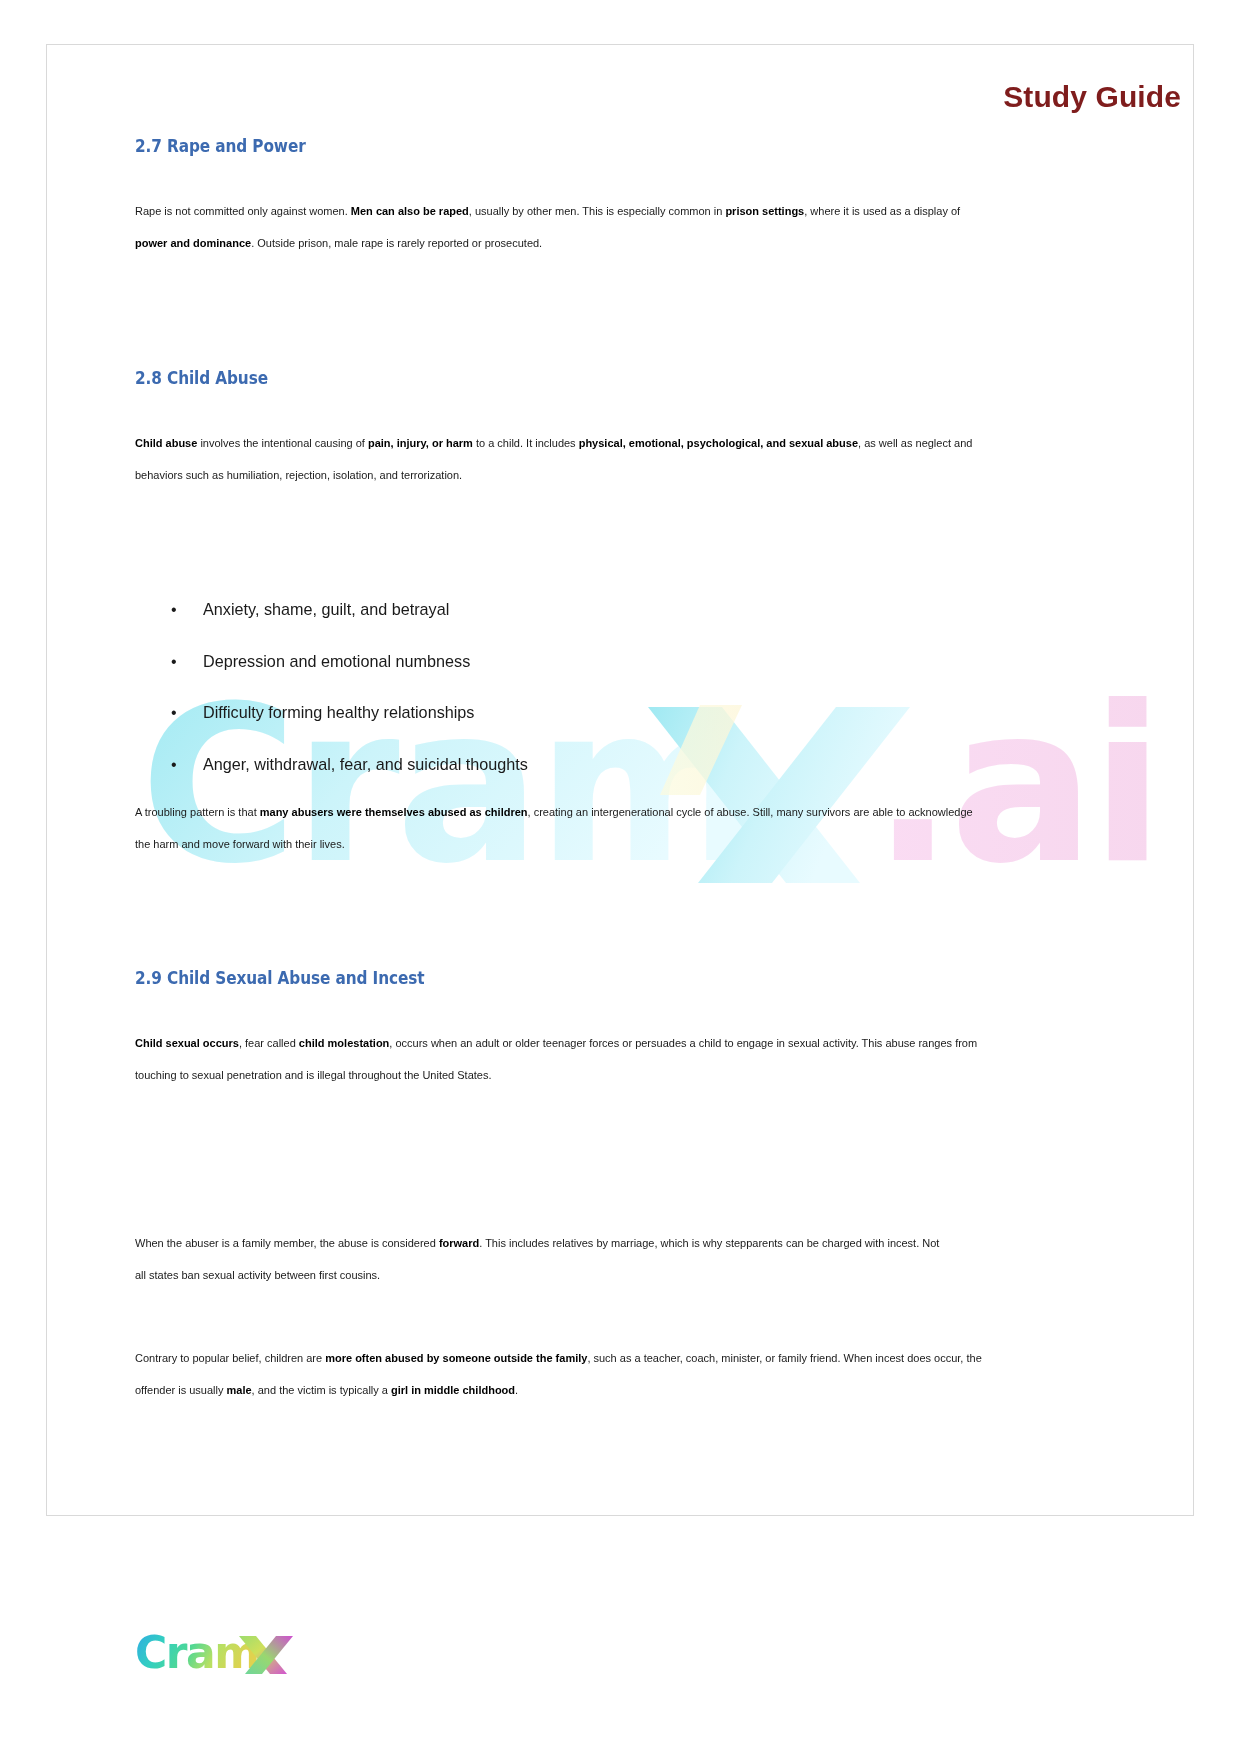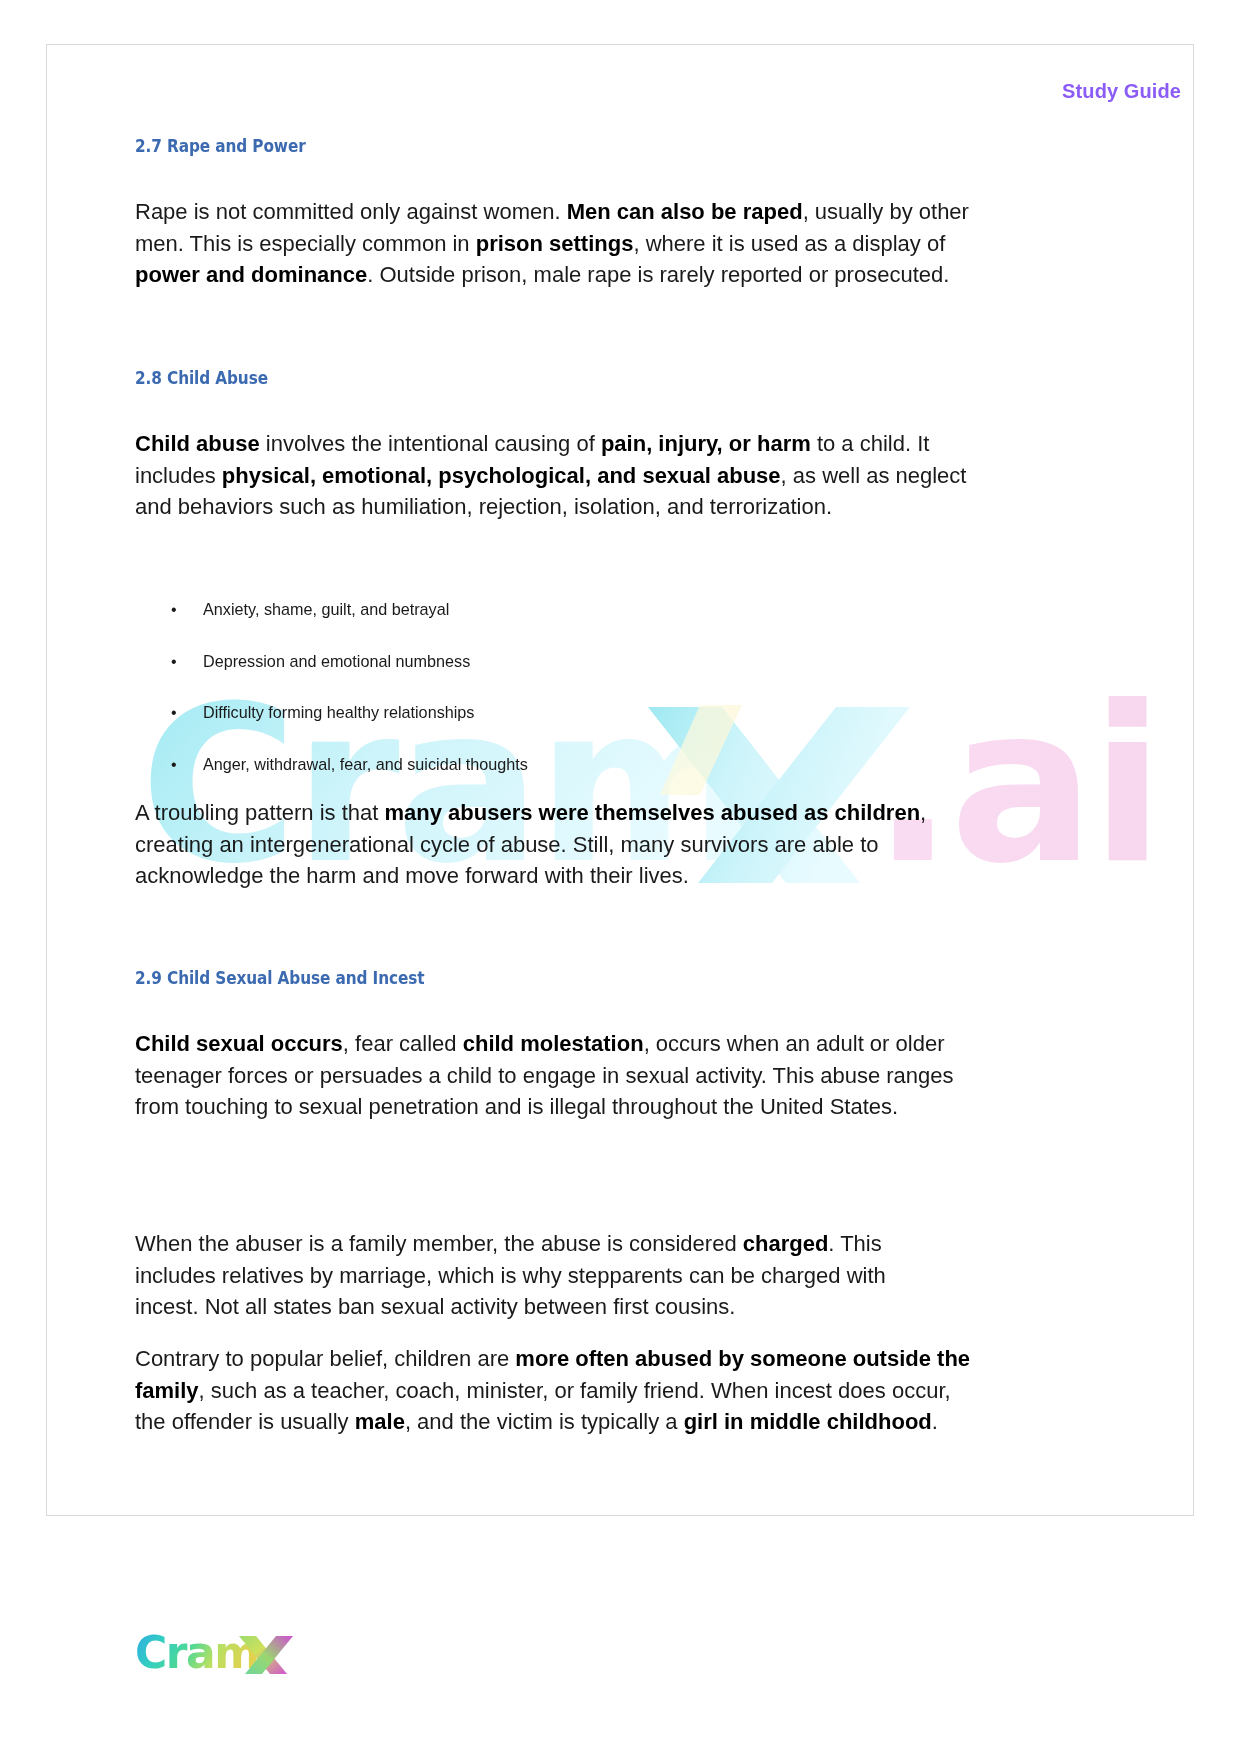--- a/index.html
+++ b/index.html
@@ -45,40 +45,40 @@
     pointer-events: none;
     z-index: 0;
     overflow: visible;
   }
   .watermark svg { display: block; }
 
   .doc-title {
     position: absolute;
     right: 60px;
     top: 80px;
-    font-size: 20px;
+    font-size: 30px;
     font-weight: bold;
-    color: #8b5cf6;
+    color: #7f1d1d;
     letter-spacing: 0.1px;
     z-index: 3;
     font-family: "Liberation Sans", sans-serif;
   }
 
   .section-heading {
     color: #3c6ab0;
     font-size: 17px;
     font-weight: bold;
     font-family: "DejaVu Sans Condensed", "Liberation Sans", sans-serif;
     font-stretch: condensed;
     letter-spacing: -0.1px;
     margin: 0;
   }
 
   p.body {
-    font-size: 22px;
+    font-size: 11px;
     line-height: 31.5px;
     color: #1a1a1a;
     margin: 0;
     font-family: "Liberation Sans", sans-serif;
     text-align: left;
   }
   p.body b { font-weight: bold; color: #000; }
 
   ul.bullets {
     list-style: none;
@@ -203,21 +203,21 @@
 
   <div class="blk" style="top:1028px; width:845px;">
     <p class="body">
       <b>Child sexual occurs</b><span>, fear called </span><b>child molestation</b><span>, occurs when an adult or older teenager forces or persuades a child to engage in sexual activity. This abuse ranges from touching to sexual penetration and is illegal throughout the United States.</span>
     </p>
   </div>
 
 
   <div class="blk" style="top:1228px; width:810px;">
     <p class="body">
-      <span>When the abuser is a family member, the abuse is considered </span><b>charged</b><span>. This includes relatives by marriage, which is why stepparents can be charged with incest. Not all states ban sexual activity between first cousins.</span>
+      <span>When the abuser is a family member, the abuse is considered </span><b>forward</b><span>. This includes relatives by marriage, which is why stepparents can be charged with incest. Not all states ban sexual activity between first cousins.</span>
     </p>
   </div>
 
   <div class="blk" style="top:1343px; width:848px;">
     <p class="body">
       <span>Contrary to popular belief, children are </span><b>more often abused by someone outside the family</b><span>, such as a teacher, coach, minister, or family friend. When incest does occur, the offender is usually </span><b>male</b><span>, and the victim is typically a </span><b>girl in middle childhood</b><span>.</span>
     </p>
   </div>
 
   <div class="footer-logo">

